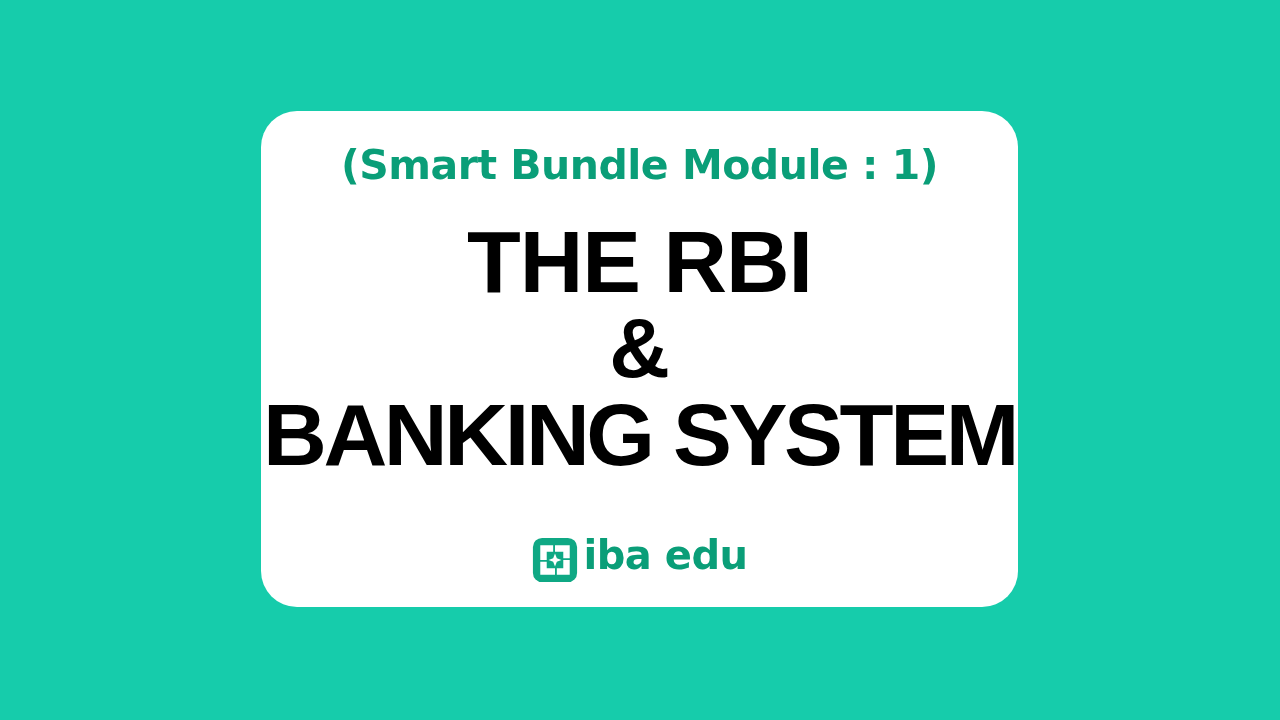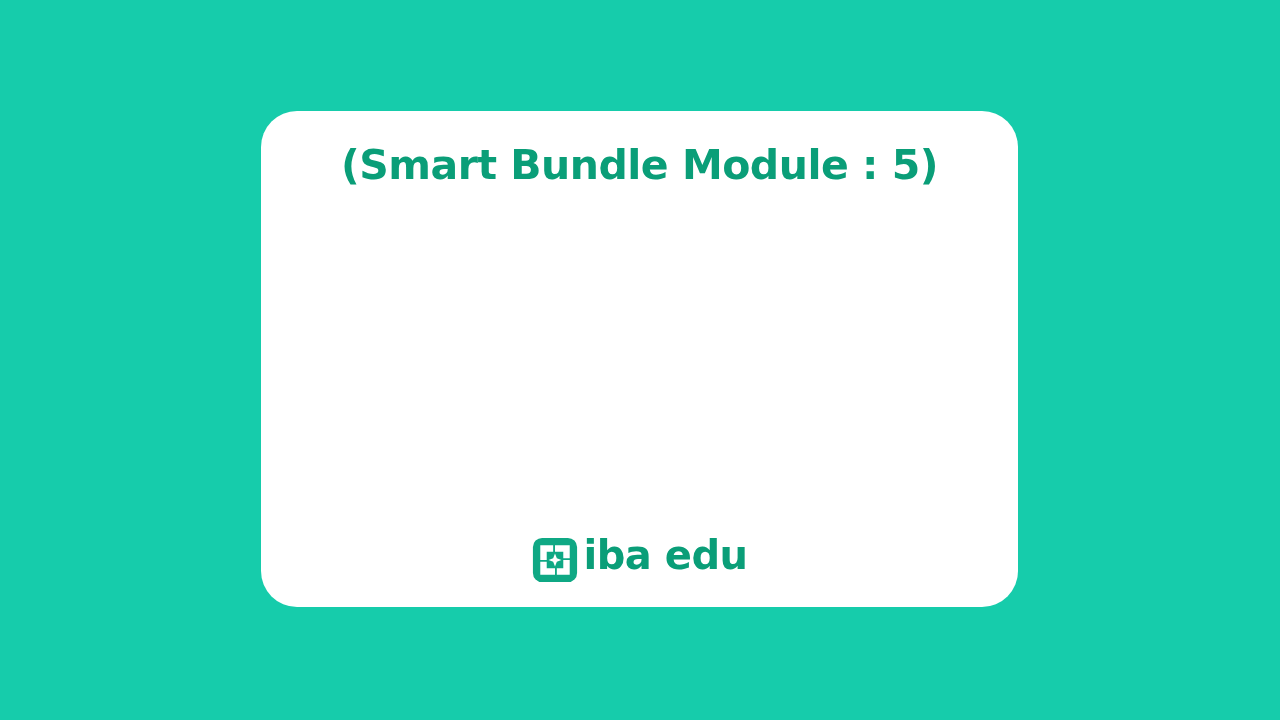--- a/index.html
+++ b/index.html
@@ -107,22 +107,27 @@
     white-space: nowrap;
   }
 </style>
 </head>
 <body>
 
 <div id="slide-root">
 
   <div id="title-card">
 
-    <div class="module-subtitle">(Smart Bundle Module : 5)</div>
+    <div class="module-subtitle">(Smart Bundle Module : 1)</div>
 
+    <div class="main-heading">
+      <span class="heading-line heading-line-1">THE RBI</span>
+      <span class="heading-line heading-line-2">&amp;</span>
+      <span class="heading-line heading-line-3">BANKING SYSTEM</span>
+    </div>
 
     <div class="brand-lockup">
       <svg class="brand-mark" viewBox="0 0 100 100" aria-hidden="true">
         <rect x="2" y="2" width="96" height="96" rx="20" ry="20" fill="#0fa884"></rect>
         <g fill="#ffffff">
           <path d="M18 18 L46 18 L46 32 L32 32 L32 50 L18 50 Z"></path>
           <path d="M82 18 L82 46 L68 46 L68 32 L50 32 L50 18 Z"></path>
           <path d="M82 82 L54 82 L54 68 L68 68 L68 50 L82 50 Z"></path>
           <path d="M18 82 L18 54 L32 54 L32 68 L50 68 L50 82 Z"></path>
         </g>

